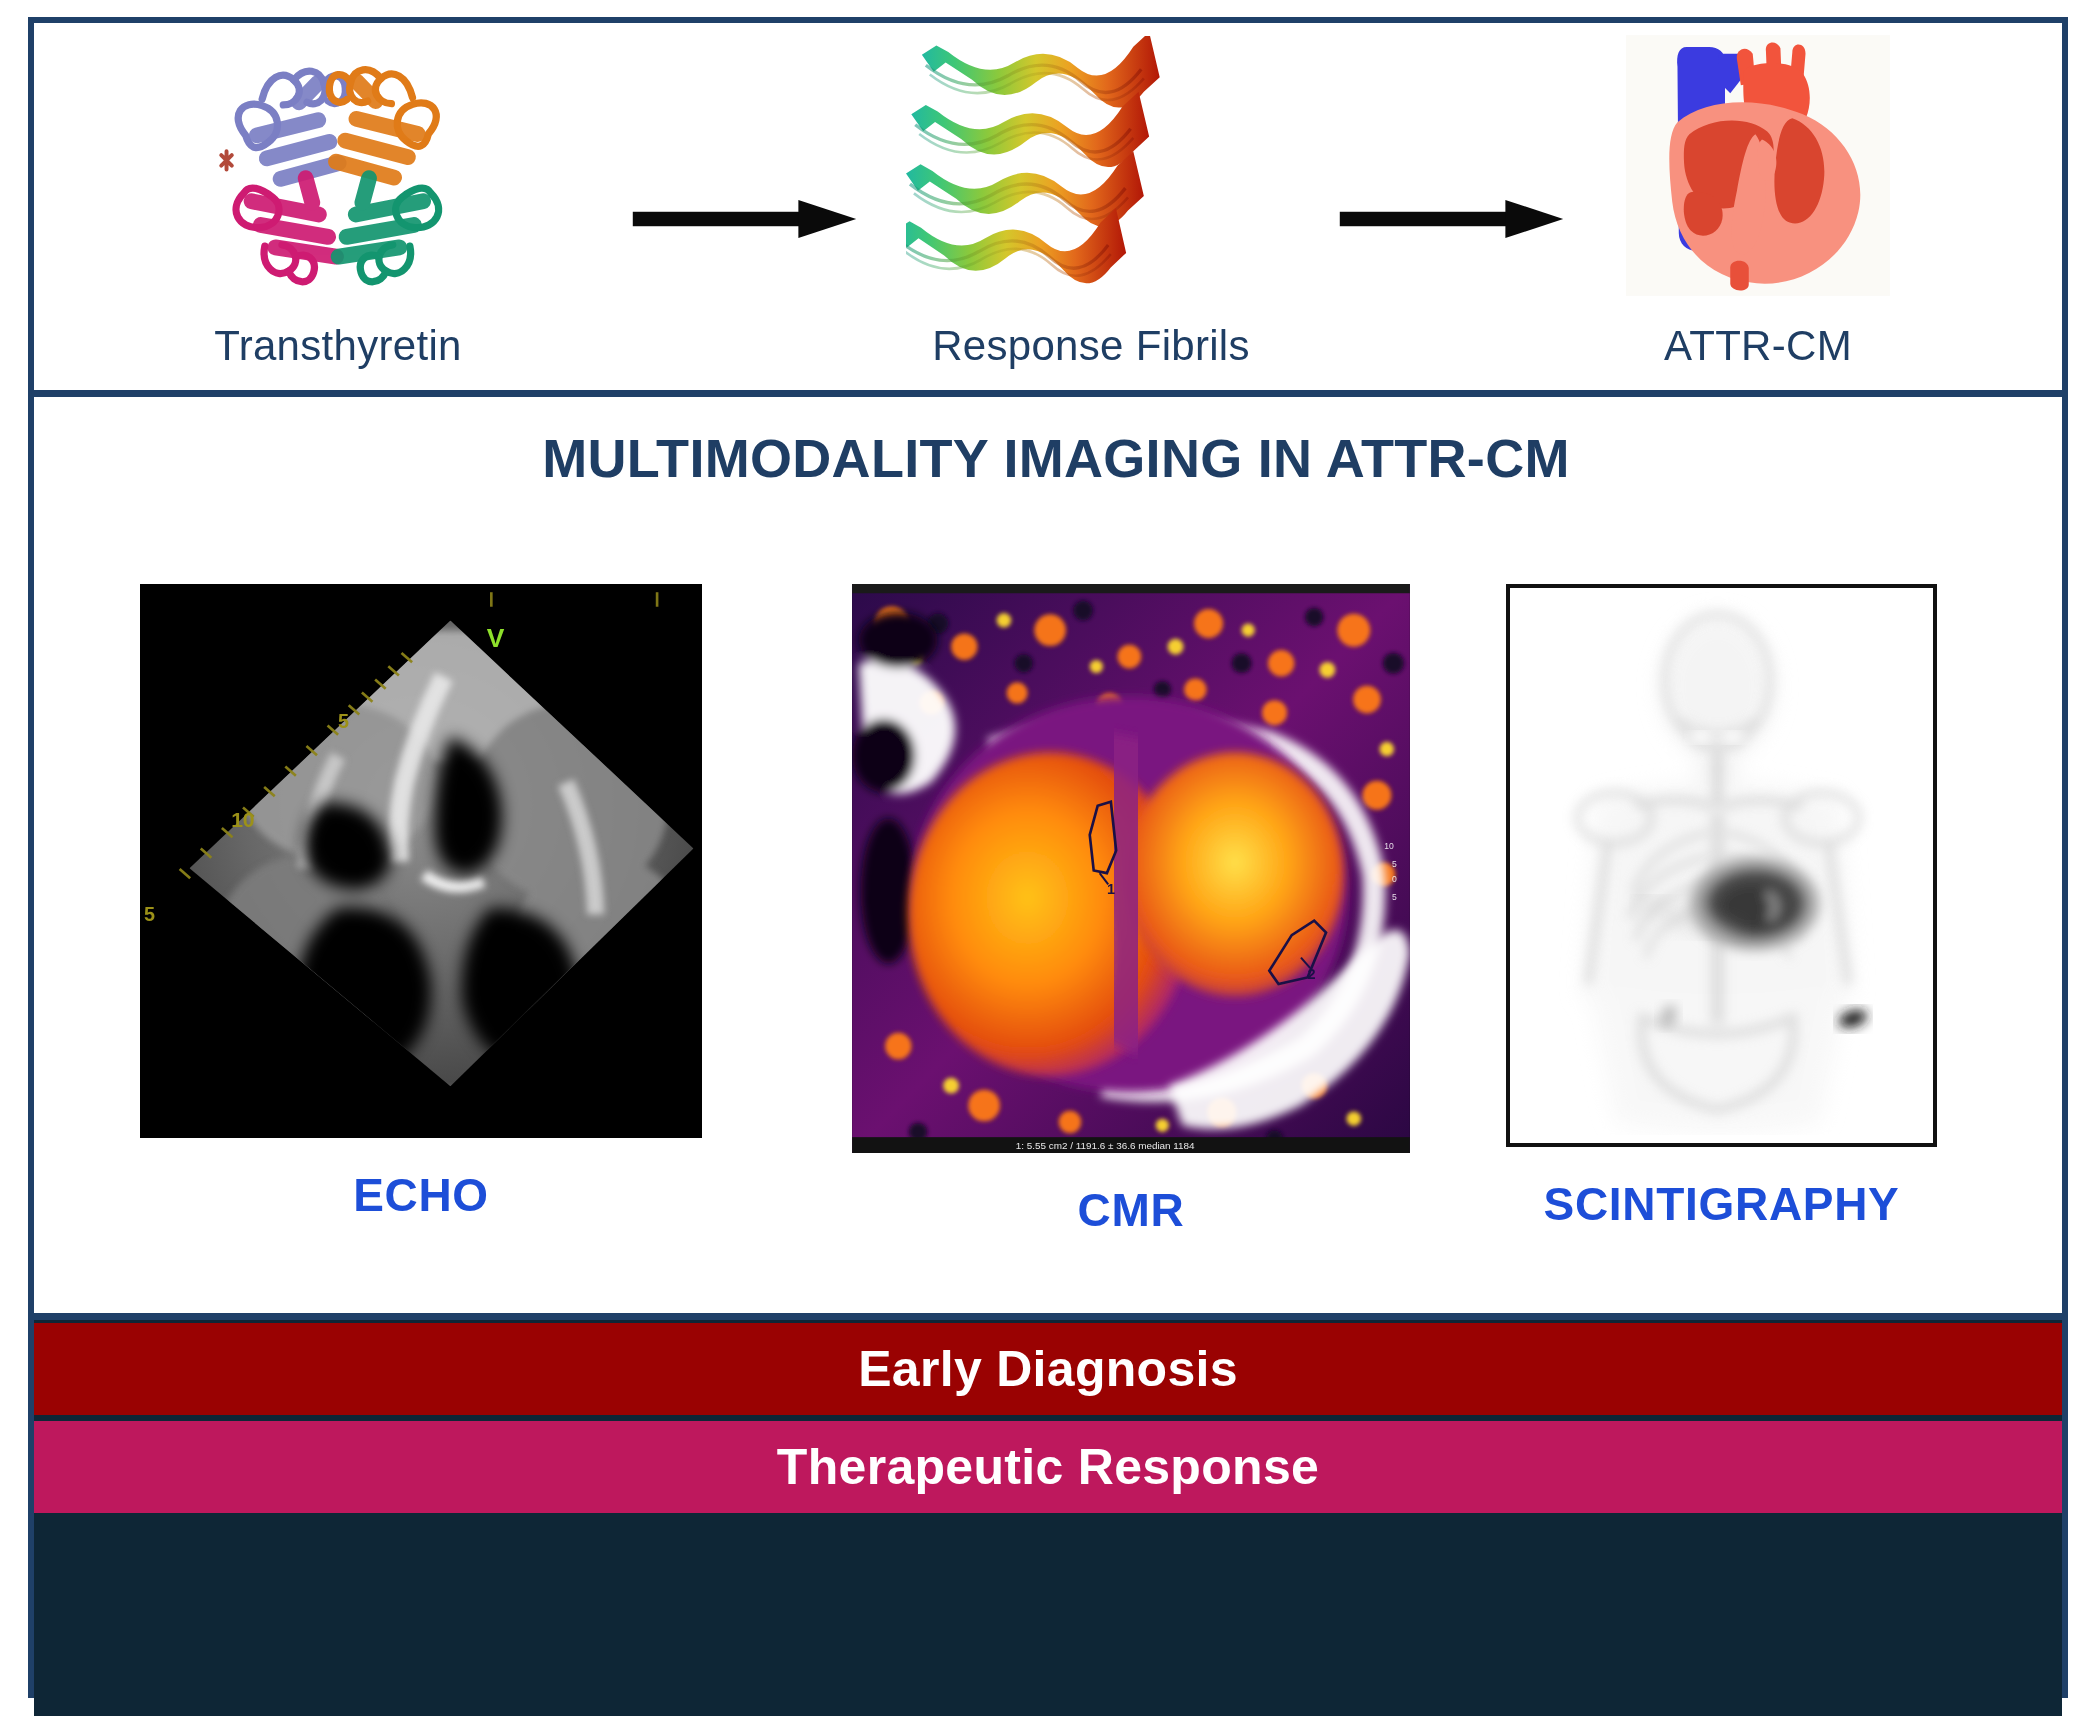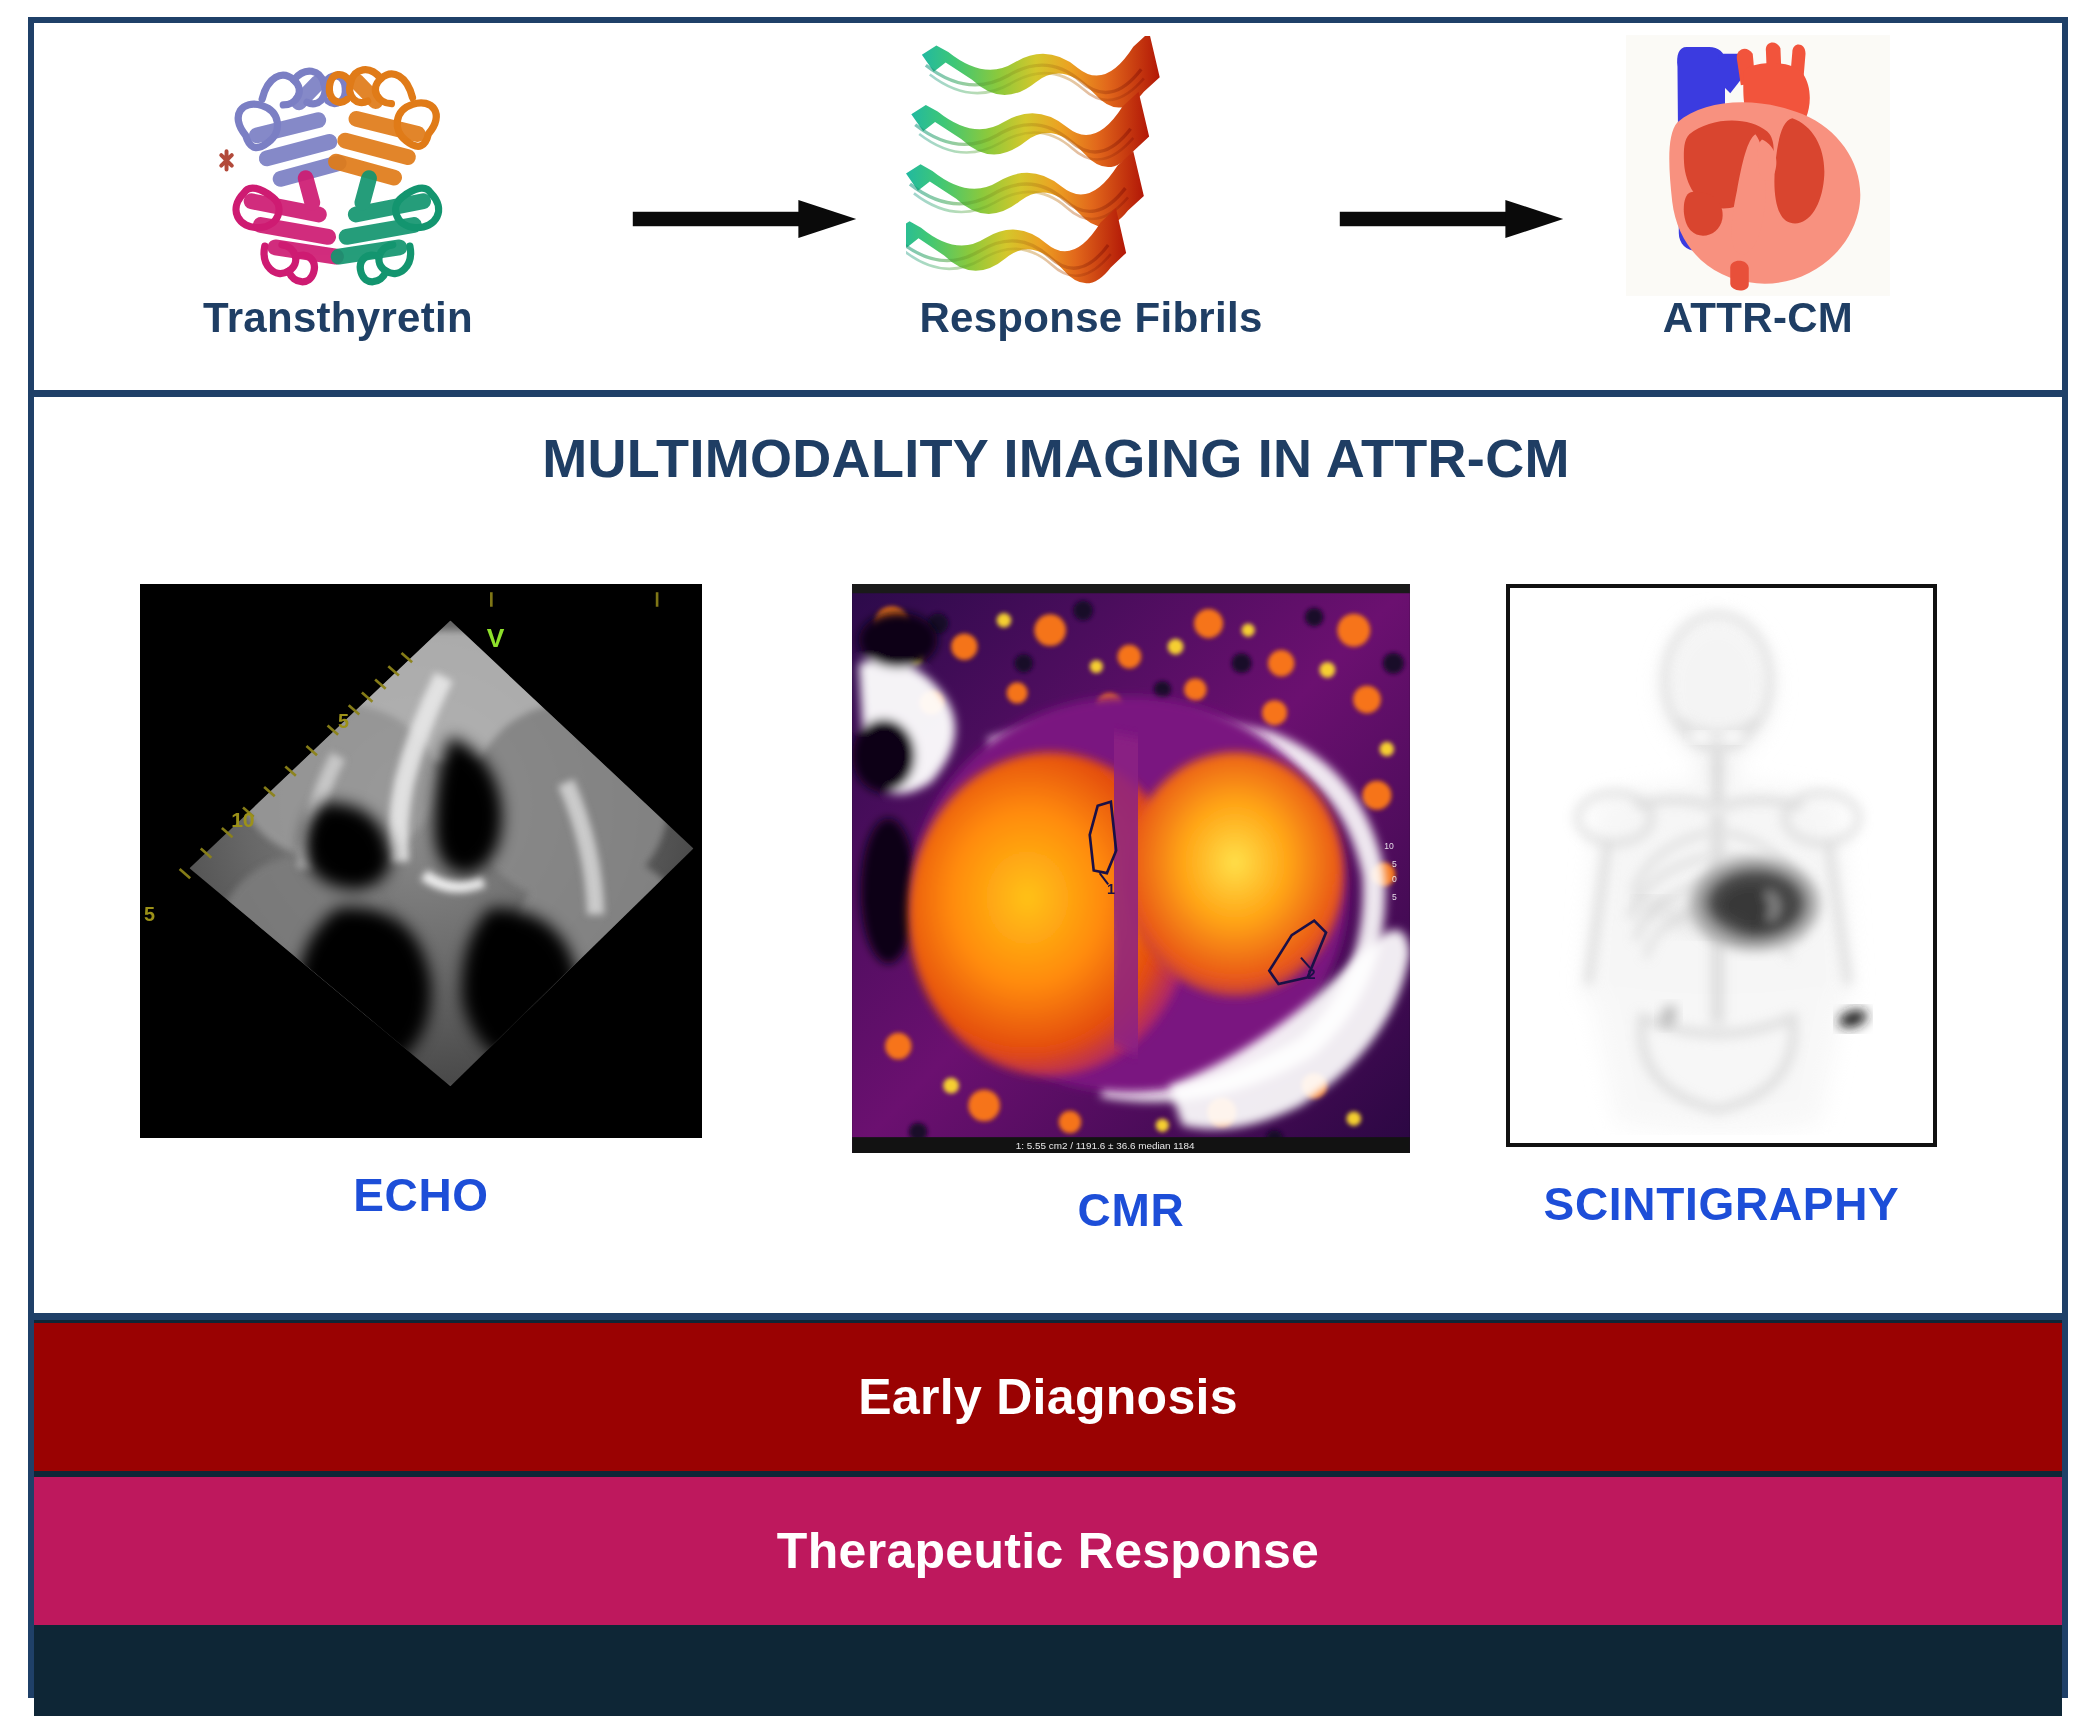--- a/index.html
+++ b/index.html
@@ -52,25 +52,26 @@
 
   .stage-art {
     margin-top: 10.6px;
     height: 264px;
     display: flex;
     align-items: center;
     justify-content: center;
   }
   .stage-label {
     font-size: 42px;
-    font-weight: bold;
+    font-weight: normal;
     color: #1F3E64;
     letter-spacing: 0.3px;
     line-height: 1;
     white-space: nowrap;
+    margin-top: 28px;
   }
 
   
   .flow-arrow {
     position: absolute;
     top: 173px;
     width: 225px;
     height: 46px;
   }
   .flow-arrow-1 { left: 598px; }
@@ -129,21 +130,21 @@
 
   
   .outcome-bars {
     position: relative;
     height: 396px;
     background: #0E2636;
     padding-top: 3.3px;
     box-sizing: border-box;
   }
   .outcome-bar {
-    height: 148px;
+    height: 92px;
     margin-bottom: 6.6px;
     display: flex;
     align-items: center;
     justify-content: center;
   }
   .outcome-bar:last-child { margin-bottom: 0; }
   .outcome-label {
     color: #ffffff;
     font-weight: bold;
     font-size: 50px;

